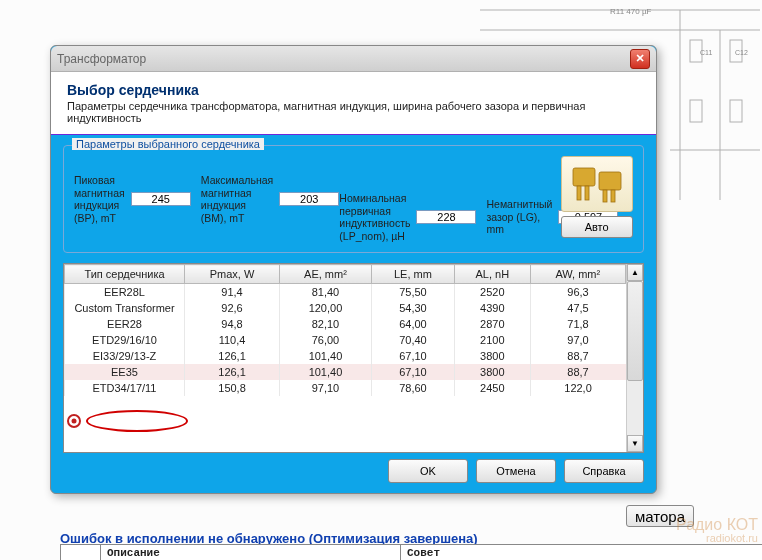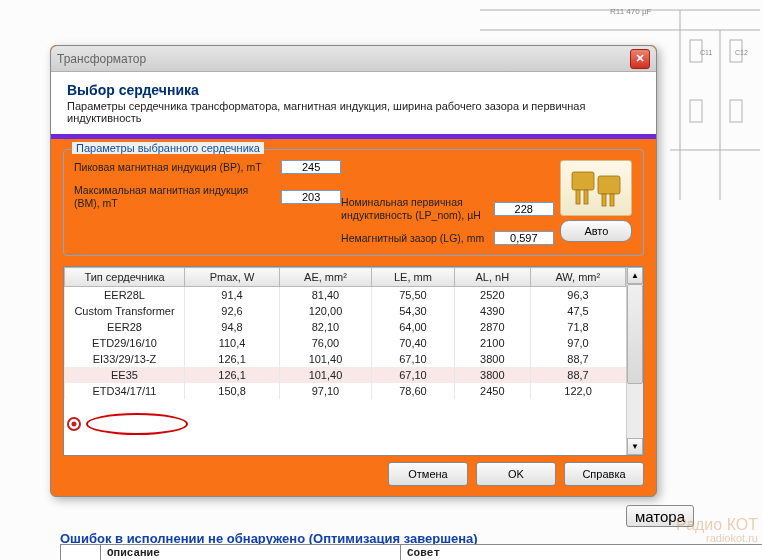--- a/index.html
+++ b/index.html
@@ -5,21 +5,21 @@
   * { box-sizing: border-box; margin: 0; padding: 0; font-family: Tahoma, Arial, sans-serif; }
   body { background: #e8e8e8; width: 762px; height: 560px; overflow: hidden; position: relative; }
   
   .bg-schematic { position: absolute; top: 0; left: 0; width: 762px; height: 560px; background: #fcfcfc; }
   .bg-schematic svg { width: 100%; height: 100%; }
   
   .dialog {
     position: absolute;
     top: 45px; left: 50px;
     width: 607px;
-    background: #f97316;
+    background: #0ea5e9;
     border: 1px solid #888;
     box-shadow: 3px 3px 10px rgba(0,0,0,0.3);
     border-radius: 6px;
   }
   .titlebar {
     height: 26px;
     background: linear-gradient(#e6e6e6, #cfcfcf);
     border-radius: 6px 6px 0 0;
     display: flex; align-items: center;
     padding: 0 6px;
@@ -31,21 +31,21 @@
     background: linear-gradient(#f08070, #d03020);
     border: 1px solid #a02010;
     border-radius: 3px;
     color: #fff; font-weight: bold; font-size: 11px;
     display: flex; align-items: center; justify-content: center;
     cursor: pointer;
   }
   .header-area {
     background: #fff;
     padding: 10px 16px;
-    border-bottom: 5px solid #6d28d9;
+    border-bottom: 1px solid #6d28d9;
   }
   .header-title { font-size: 14px; font-weight: bold; color: #003070; }
   .header-desc { font-size: 11px; color: #222; margin-top: 2px; }
   
   .body-area { padding: 10px 12px 8px 12px; }
   
   .fieldset {
     border: 1px solid #7aa8d8;
     border-radius: 4px;
     padding: 10px 10px 10px 10px;
@@ -54,21 +54,21 @@
   }
   .fieldset-legend {
     position: absolute;
     top: -8px; left: 8px;
     background: #f0f0f0;
     padding: 0 4px;
     font-size: 11px;
     color: #1050a0;
     text-align: center;
   }
-  .params-left, .params-right { display: flex; flex-direction: column; gap: 10px; }
+  .params-left, .params-right { display: flex; flex-direction: row; gap: 10px; }
   .params-left { width: 270px; }
   .params-right { width: 215px; margin-top: 36px; }
   .param-row { display: flex; align-items: center; }
   .param-label { font-size: 10.5px; color: #222; line-height: 1.2; flex: 1; padding-right: 6px; }
   .param-input {
     width: 60px; height: 14px;
     border: 1px solid #7a9ac0;
     background: #fff;
     text-align: center;
     font-size: 11px;
@@ -83,21 +83,21 @@
     width: 72px; height: 56px;
     background: linear-gradient(#fff8e8, #f0e8c8);
     border: 1px solid #d0c090;
     border-radius: 3px;
     display: flex; align-items: center; justify-content: center;
   }
   .auto-btn {
     width: 72px; height: 22px;
     background: linear-gradient(#fcfcfc, #e0e0e0);
     border: 1px solid #888;
-    border-radius: 9px;
+    border-radius: 3px;
     font-size: 11px;
     cursor: pointer;
   }
   
   .table-wrap {
     margin-top: 10px;
     border: 1px solid #888;
     background: #fff;
     height: 190px;
     display: flex;
@@ -339,22 +339,22 @@
         <div class="sb-btn">▼</div>
       </div>
       <div class="red-circle" style="top:146px; left:22px; width:102px; height:22px;"></div>
       <svg style="position:absolute; left:2px; top:149px;" width="16" height="16">
         <circle cx="8" cy="8" r="6" fill="none" stroke="#c02020" stroke-width="2"></circle>
         <circle cx="8" cy="8" r="2.5" fill="#c02020"></circle>
       </svg>
     </div>
 
     <div class="button-row">
+      <button class="dlg-btn">OK</button>
       <button class="dlg-btn">Отмена</button>
-      <button class="dlg-btn">OK</button>
       <button class="dlg-btn">Справка</button>
     </div>
   </div>
 </div>
 
 <div class="bg-tab">матора</div>
 
 <div class="bottom-status">Ошибок в исполнении не обнаружено (Оптимизация завершена)</div>
 <table class="bottom-table">
   <tbody>

